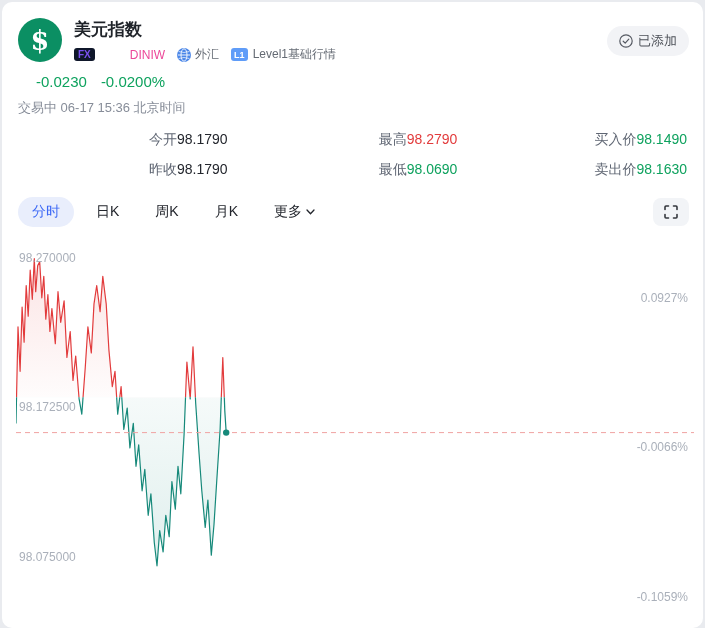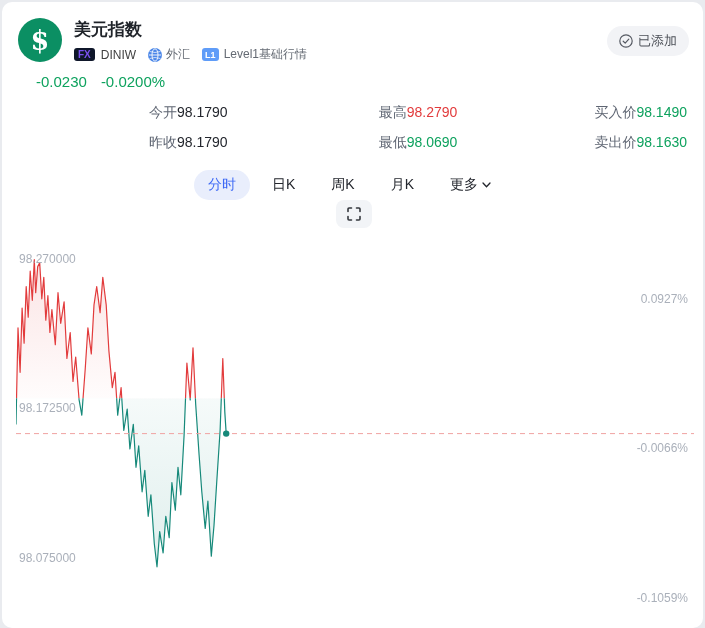--- a/index.html
+++ b/index.html
@@ -7,21 +7,21 @@
   body { background:#e9ebef; font-family:"Liberation Sans","DejaVu Sans",sans-serif; overflow:hidden; }
   .card { position:absolute; left:2px; top:2px; width:701px; height:626px; background:#ffffff; border-radius:10px; overflow:hidden; }
 
   
   .header { display:flex; align-items:flex-start; margin:16px 14px 0 16px; }
   .sym-icon { width:44px; height:44px; border-radius:50%; background:#0b8f63; color:#fff; display:flex; align-items:center; justify-content:center; font-family:"DejaVu Serif",serif; font-weight:bold; font-size:27px; flex:0 0 auto; }
   .head-main { margin-left:12px; flex:1; }
   .title { font-size:17px; font-weight:bold; color:#1f2329; line-height:24px; }
   .tag-row { display:flex; align-items:center; margin-top:4px; font-size:12px; color:#6b7180; }
   .badge-fx { background:#0f172a; color:#7b52f2; font-weight:bold; font-size:10px; padding:1px 4px; border-radius:3px; margin-right:6px; }
-  .code { margin-right:12px; color:#404040; }
+  .code { margin-right:12px; color:#ec4899;margin-left:29px; }
   .globe { width:14px; height:14px; margin-right:4px; }
   .mkt { margin-right:12px; color:#646a73; }
   .badge-l1 { background:#5f9cf8; color:#fff; font-weight:bold; font-size:9px; padding:1.5px 3px; border-radius:3px; margin-right:5px; }
   .lvl { color:#646a73; }
   .added-btn { display:flex; align-items:center; background:#f2f3f6; border:none; border-radius:15px; padding:6px 12px; font-size:13px; color:#4d5158; cursor:pointer; margin-top:8px; }
   .added-btn svg { margin-right:5px; }
 
   
   .price-row { display:flex; align-items:baseline; margin:10px 16px 0; }
   .last-price { font-size:31px; font-weight:bold; letter-spacing:0.5px; }
@@ -32,21 +32,21 @@
   
   .section-title { margin:18px 16px 0; font-size:18px; font-weight:bold; color:#1f2329; }
 
   
   .quotes { display:grid; grid-template-columns:1fr 1fr 1fr; column-gap:20px; row-gap:12px; margin:14px 16px 0; }
   .q-cell { display:flex; justify-content:flex-end; font-size:14px; }
   .q-label { color:#5f6673; }
   .q-value { }
 
   
-  .tabbar { display:flex; align-items:center; margin:18px 14px 8px 16px;flex-direction:column; }
+  .tabbar { display:flex; align-items:center; margin:18px 14px 8px 16px; }
   .tab { font-size:14px; color:#23262d; padding:6px 14px; border-radius:15px; cursor:pointer; margin-right:8px; display:flex; align-items:center; }
   .tab.active { background:#e9eefc; color:#3c68f5; }
   .tab .chev { margin-left:4px; }
   .tab-spacer { flex:1; }
   .fs-btn { background:#f2f4f7; border:none; border-radius:8px; width:36px; height:28px; display:flex; align-items:center; justify-content:center; cursor:pointer; }
 
   
   .chart-wrap { position:relative; margin:4px 13px 0 14px; height:340px; }
   .chart-wrap svg.plot { position:absolute; left:0; top:0; }
   .ylab { position:absolute; font-size:12px; color:#aab0ba; line-height:14px; pointer-events:none; }
@@ -82,20 +82,21 @@
         <path d="M4.2 7.2 L6.2 9.1 L9.8 5.1" fill="none" stroke="#565a63" stroke-width="1.2" stroke-linecap="round" stroke-linejoin="round"></path>
       </svg>
       <span>已添加</span>
     </button>
   </div>
 
   <div class="price-row">
     <span class="delta" style="color: rgb(14, 162, 94);">-0.0230</span>
     <span class="delta" style="color: rgb(14, 162, 94);">-0.0200%</span>
   </div>
+  <div class="status">交易中 06-17 15:36 北京时间</div>
 
 
   <div class="quotes" id="quotes">
       <div class="q-cell">
         <span class="q-label">今开</span>
         <span class="q-value" style="color: rgb(35, 38, 45);">98.1790</span>
       </div>
       <div class="q-cell">
         <span class="q-label">最高</span>
         <span class="q-value" style="color: rgb(226, 59, 60);">98.2790</span>

